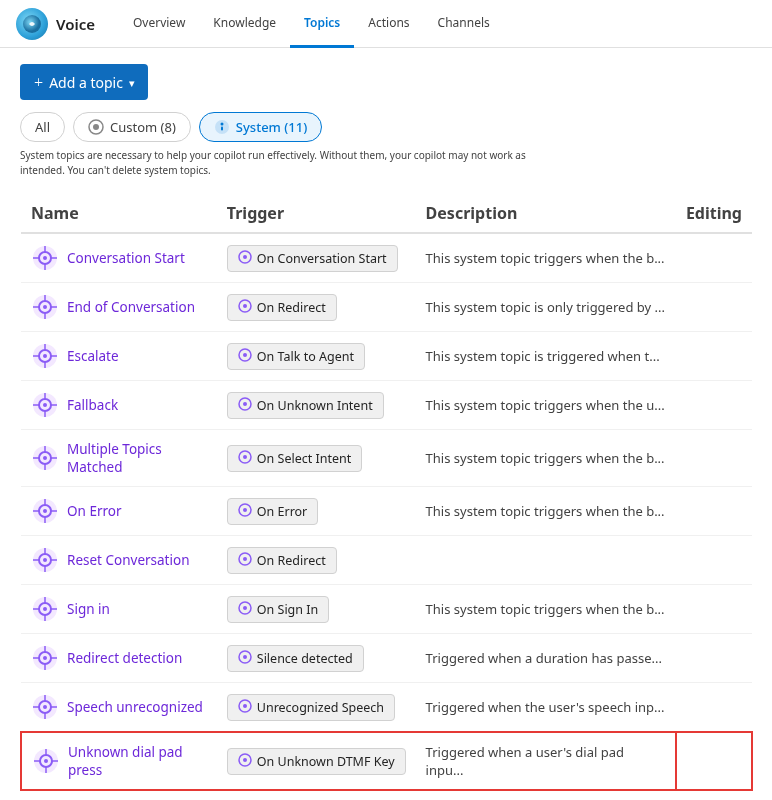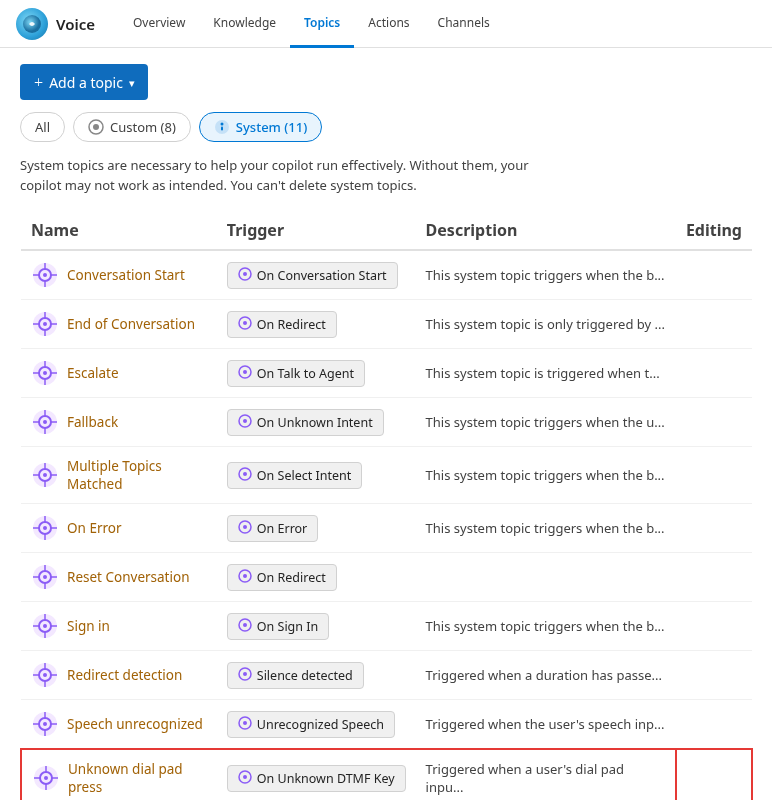--- a/index.html
+++ b/index.html
@@ -100,22 +100,22 @@
       color: #424242;
     }
     .filter-pill.system-active {
       background: #fff;
       border-color: #d1d1d1;
       color: #424242;
     }
 
     
     .info-text {
-      margin-top: 14px;
-      font-size: 13px;
+      margin-top: 6px;
+      font-size: 10px;
       color: #424242;
       line-height: 1.5;
       max-width: 520px;
     }
 
     
     .topics-table {
       width: 100%;
       margin-top: 16px;
       border-collapse: collapse;
@@ -172,21 +172,21 @@
       color: #424242;
       font-size: 13px;
       padding: 10px 10px;
     }
     .editing-cell {
       padding: 10px 10px;
     }
 
     .topic-name {
       font-size: 13.5px;
-      color: #a16207;
+      color: #6d28d9;
     }
 
     .col-name { width: 210px; }
     .col-trigger { width: 190px; }
     .col-desc { width: 300px; }
     .col-editing { width: 72px; }
 
     
     .icon-svg {
       width: 26px;

